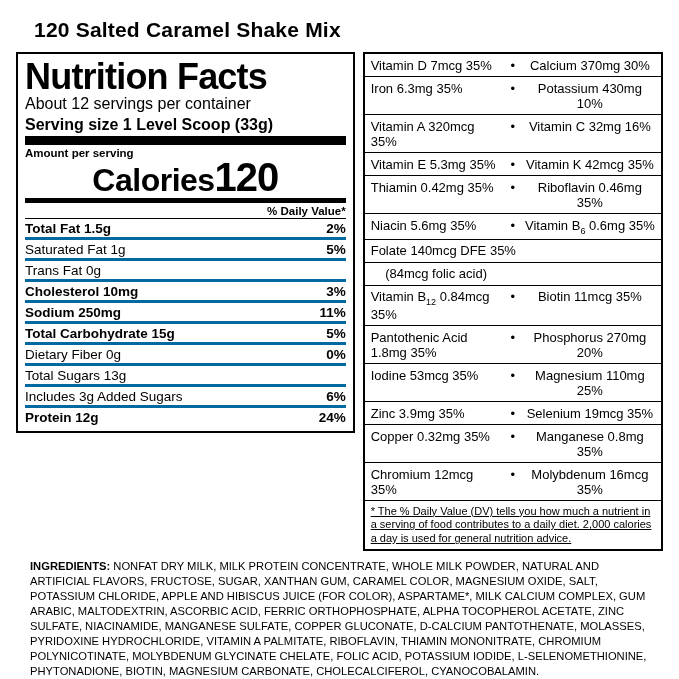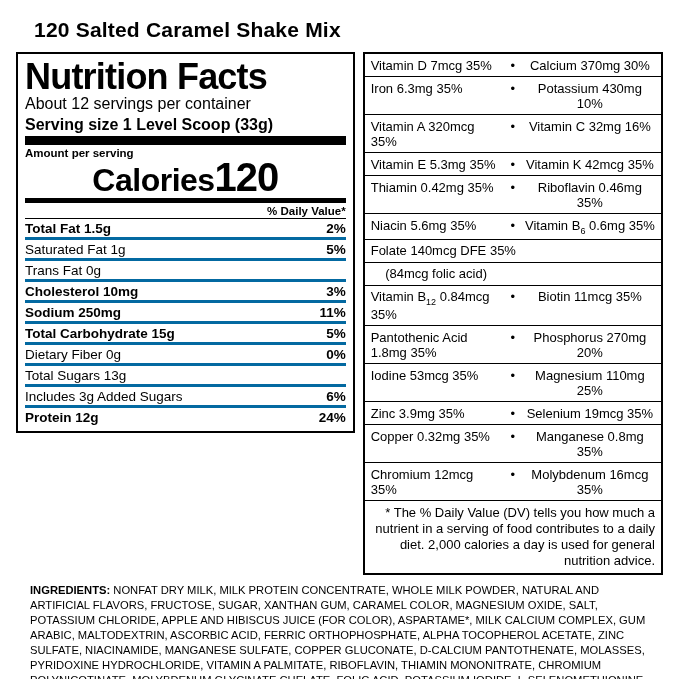--- a/index.html
+++ b/index.html
@@ -160,25 +160,26 @@
   }
   table.vitamins td.right-cell {
     text-align: center;
     width: 48%;
   }
   table.vitamins tr.wide-row td {
     text-align: left;
   }
   .sub { font-size: 9px; vertical-align: sub; }
   .footnote {
-    font-size: 13px;
+    font-size: 11px;
     line-height: 1.25;
     padding: 5px 6px 6px 6px;
     border-bottom: none;
-    text-align: right;
+    text-align: left;
+    text-decoration: underline;
   }
   table.vitamins tr:last-child td { border-bottom: none; }
 
   
   .ingredients {
     margin: 8px 14px 0 14px;
     font-size: 11.2px;
     line-height: 1.33;
     text-align: left;
   }

